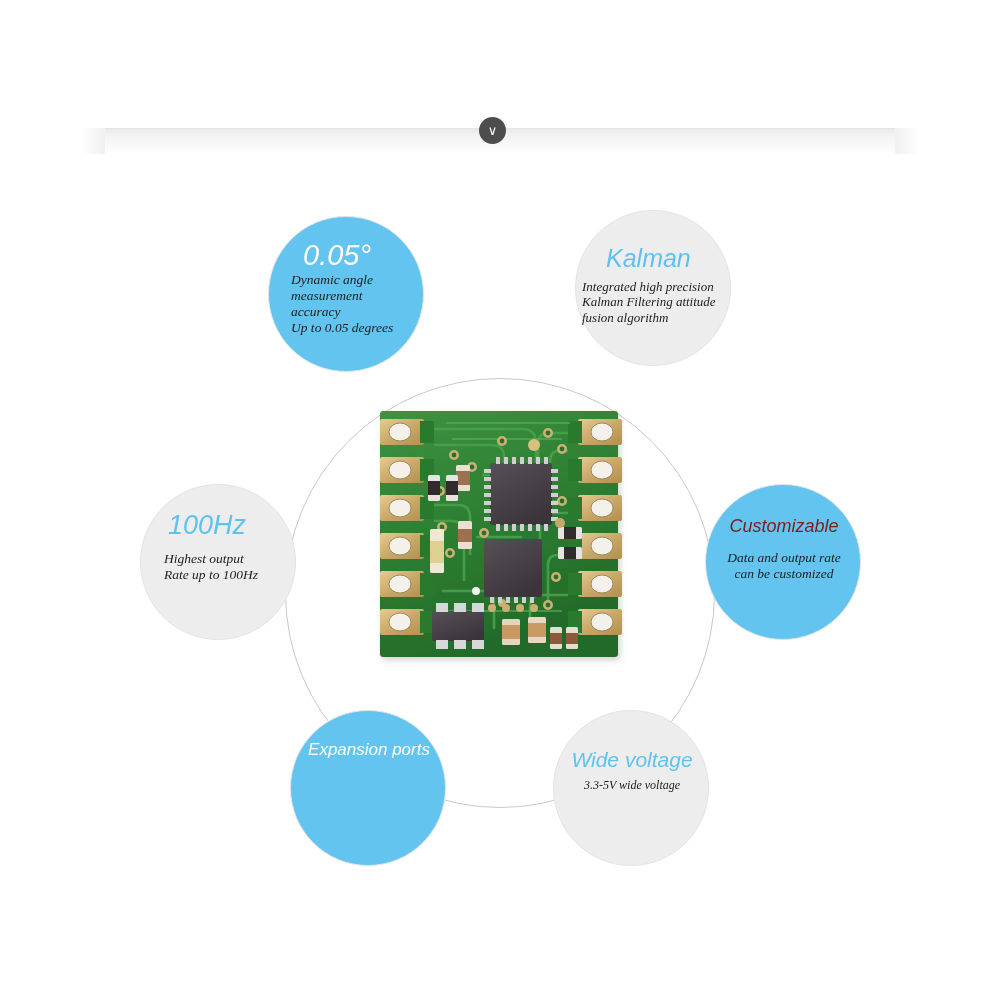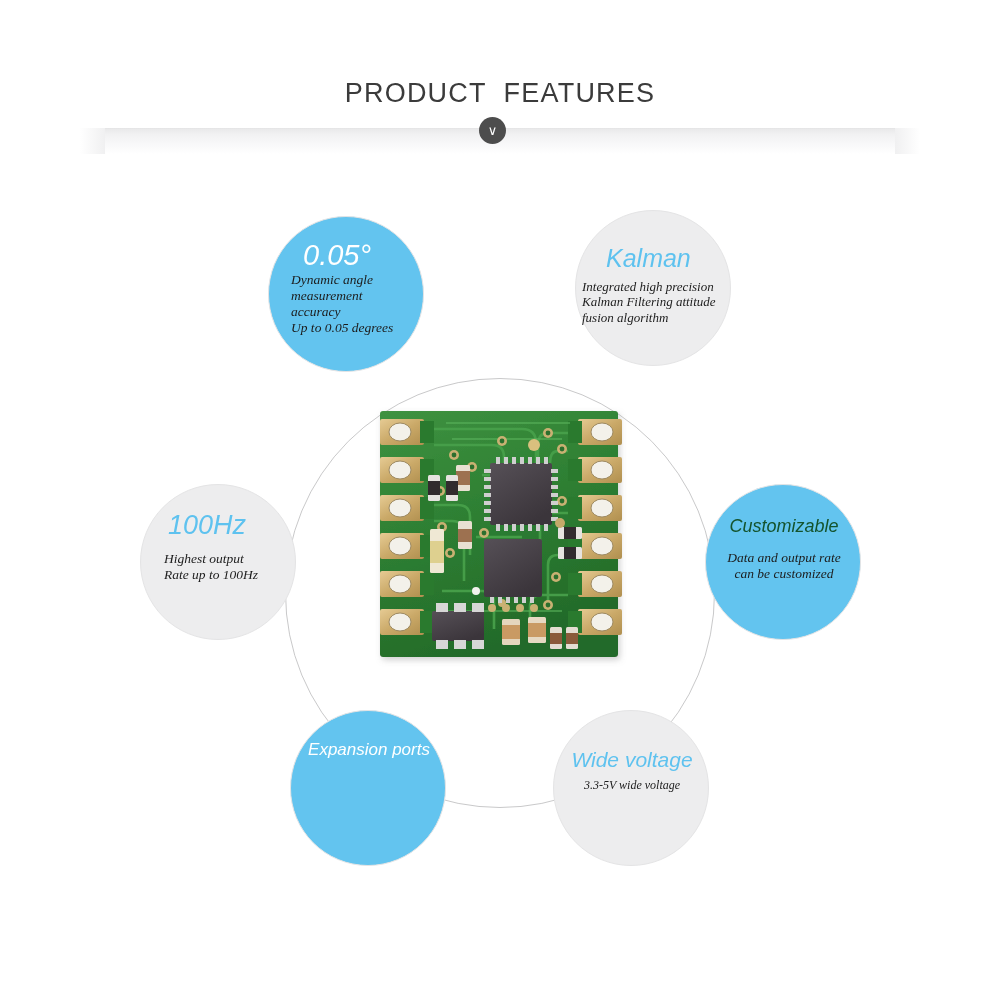--- a/index.html
+++ b/index.html
@@ -185,21 +185,21 @@
     font-size: 27px;
     margin: 26px 0 12px 27px;
   }
   #bubble-rate .b-body {
     margin: 0 0 0 23px;
   }
 
   
   #bubble-custom { left: 705px; top: 334px; }
   #bubble-custom .b-head {
-    color: #14532d;
+    color: #7f1d1d;
     font-size: 18px;
     margin: 32px 0 14px 0;
     text-align: center;
   }
   #bubble-custom .b-body {
     margin: 0;
     text-align: center;
     padding: 0 8px;
   }
 
@@ -226,21 +226,20 @@
   #bubble-voltage .b-body {
     margin: 0;
     text-align: center;
     font-size: 12px;
   }
 </style>
 </head>
 <body>
 
 <div id="header">
-  <div id="page-title">PRODUCT  FEATURES</div>
   <div id="header-divider"></div>
   <div id="chevron-badge">
     <span class="glyph">∨</span>
   </div>
 </div>
 
 <div id="features-stage">
 
   <div id="connector-ring"></div>
 

